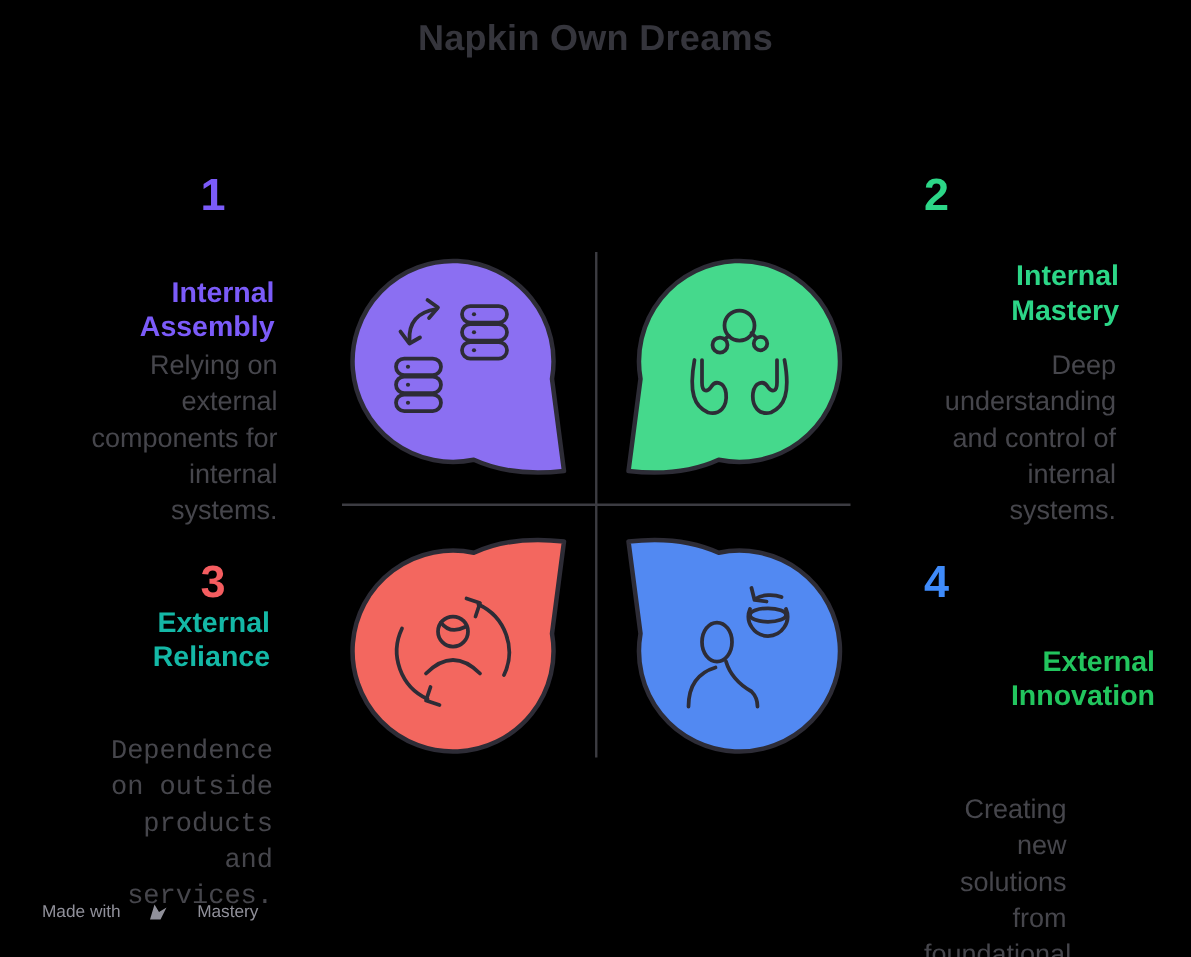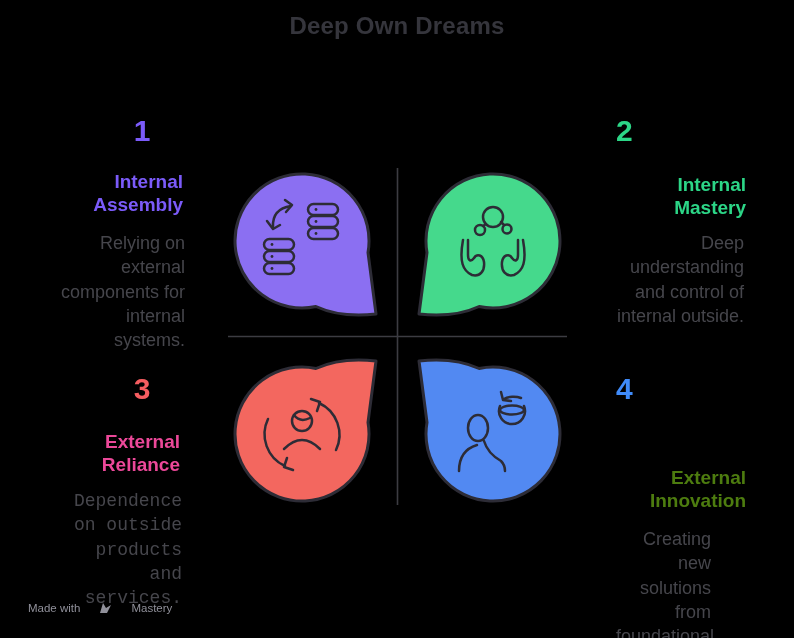--- a/index.html
+++ b/index.html
@@ -89,36 +89,36 @@
       <path d="M 459 471 C 459 455 467 448 477 445"></path>
       <path d="M 484 441 C 487 451 494 457 501 461 C 504 464 505 467 505 471"></path>
       <ellipse cx="512" cy="410" rx="12" ry="4.5"></ellipse>
       <path d="M 500 406 A 13 13 0 1 0 524 406"></path>
       <path d="M 521 398 A 12 6 0 0 0 504 399"></path>
       <path d="M 501 392 L 503 400 L 511 401"></path>
     </g>
   </g>
 </svg>
 
-<div class="abs title" style="color: rgb(53, 53, 60);">Deep Own Dreams</div>
+<div class="abs title" style="color: rgb(53, 53, 60);">Napkin Own Dreams</div>
 
 <div class="abs qnum left" style="top: 116px; color: rgb(123, 91, 249);">1</div>
-<div class="abs qlabel align-r" style="left: 40px; top: 170px; width: 143px; color: rgb(123, 91, 249);">Internal Assembly</div>
+<div class="abs qlabel align-r" style="left: 40px; top: 184px; width: 143px; color: rgb(123, 91, 249);">Internal Assembly</div>
 <div class="abs qdesc align-r" style="left: 57px; top: 231px; width: 128px; color: rgb(70, 70, 76);">Relying on external components for internal systems.</div>
 
 <div class="abs qnum right" style="top: 116px; color: rgb(44, 214, 135);">2</div>
 <div class="abs qlabel align-l" style="left: 616px; top: 173px; width: 130px; color: rgb(44, 214, 135);">Internal Mastery</div>
-<div class="abs qdesc align-l" style="left: 616px; top: 231px; width: 128px; color: rgb(70, 70, 76);">Deep understanding and control of internal outside.</div>
+<div class="abs qdesc align-l" style="left: 616px; top: 231px; width: 128px; color: rgb(70, 70, 76);">Deep understanding and control of internal systems.</div>
 
 <div class="abs qnum left" style="top: 374px; color: rgb(245, 93, 96);">3</div>
-<div class="abs qlabel align-r" style="left: 40px; top: 430px; width: 140px; color: #ec4899;">External Reliance</div>
+<div class="abs qlabel align-r" style="left: 40px; top: 404px; width: 140px; color: #14b8a6;">External Reliance</div>
 <div class="abs qdesc align-r" style="left: 62px; top: 489px; width: 120px; color: rgb(70, 70, 76); font-family: Liberation Mono, monospace;">Dependence on outside products and services.</div>
 
 <div class="abs qnum right" style="top: 374px; color: rgb(63, 139, 250);">4</div>
-<div class="abs qlabel align-l" style="left: 616px; top: 430px; width: 130px; color: #4d7c0f; margin-top: 36px;">External Innovation</div>
+<div class="abs qlabel align-l" style="left: 640px; top: 430px; width: 130px; color: #22c55e;">External Innovation</div>
 <div class="abs qdesc align-l" style="left: 616px; top: 489px; width: 95px; color: rgb(70, 70, 76); margin-top: 38px;">Creating new solutions from foundational principles.</div>
 
 <div class="abs footer" style="color: rgb(144, 144, 154);">
   <span>Made with</span>
   <svg width="13" height="13" viewBox="0 0 13 13">
     <path d="M1 11 L4 1 L7 6 L12 3 L8 11 Z" fill="#90909a" stroke="none"></path>
   </svg>
   <span>Mastery</span>
 </div>
 

